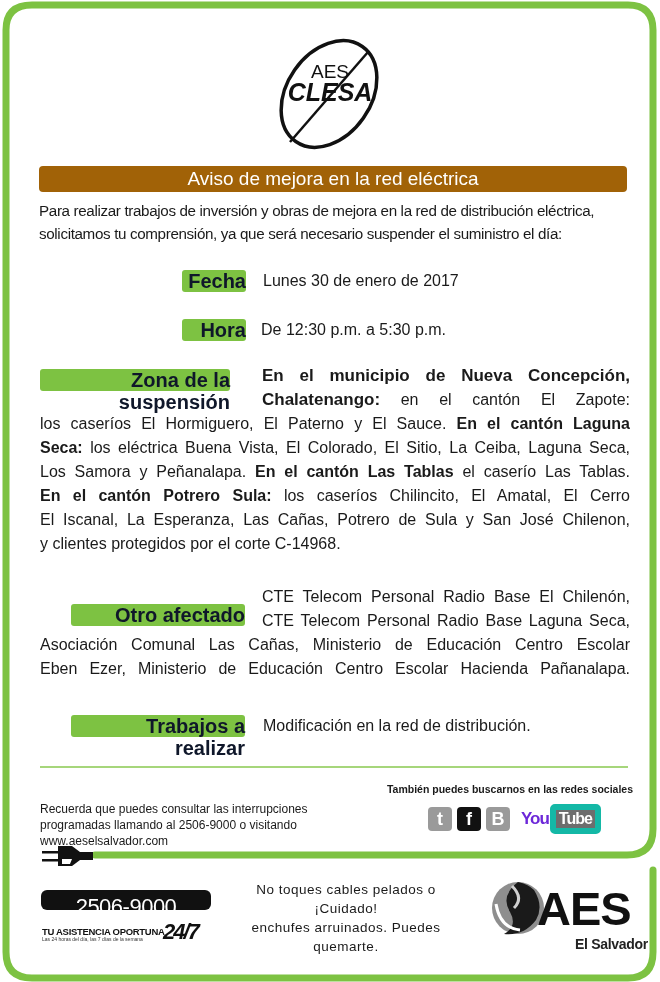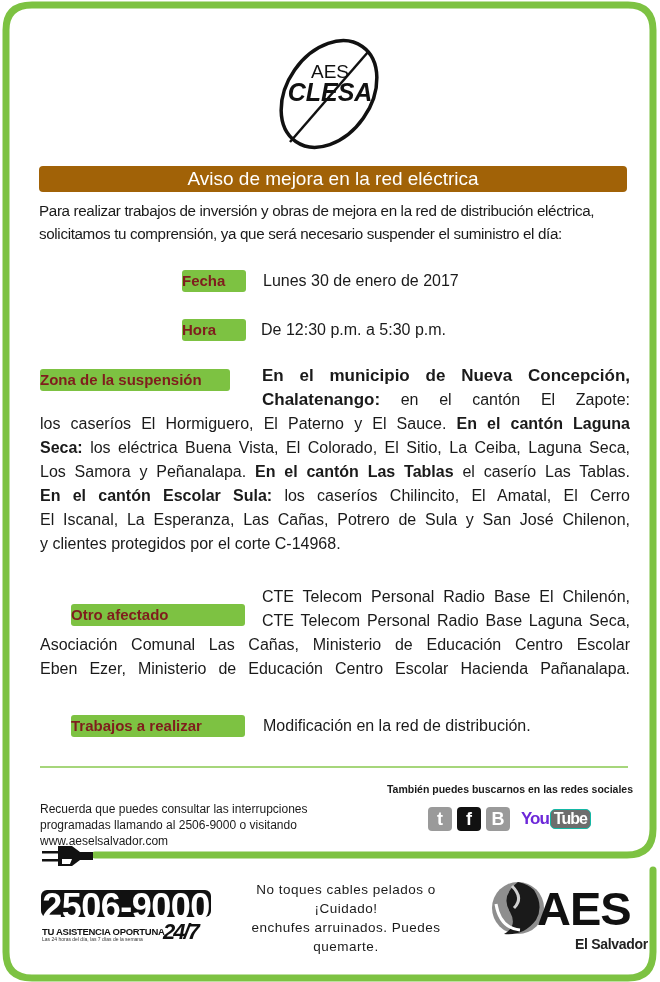--- a/index.html
+++ b/index.html
@@ -5,38 +5,38 @@
   html, body { margin: 0; padding: 0; background: #ffffff; }
   body { width: 660px; height: 982px; position: relative; overflow: hidden; font-family: "Liberation Sans", "DejaVu Sans", sans-serif; color: #1a1a1a; }
   .frame-svg { position: absolute; left: 0; top: 0; width: 660px; height: 982px; pointer-events: none; }
 
   .logo-clesa { position: absolute; left: 268px; top: 34px; width: 122px; height: 120px; }
 
   .title-bar { position: absolute; left: 39px; top: 166px; width: 588px; height: 26px; background: #a16207; border-radius: 4px; color: #fff; font-size: 19px; text-align: center; line-height: 26px; }
 
   .intro { position: absolute; left: 39px; top: 199px; width: 590px; font-size: 15.2px; line-height: 23px; font-family: "Liberation Sans", sans-serif; letter-spacing: -0.35px; }
 
-  .pill { position: absolute; background: #7dc242; color: #7f1d1d; border-radius: 3px; font-weight: bold; font-size: 15px; text-align: left; line-height: 22px; height: 22px; }
+  .pill { position: absolute; background: #7dc242; color: #0f172a; border-radius: 3px; font-weight: bold; font-size: 20px; text-align: right; line-height: 22px; height: 22px; }
   .val { position: absolute; font-size: 16px; line-height: 22px; }
 
   .para { position: absolute; font-size: 16px; line-height: 24px; text-align: justify; }
   .para b { font-weight: bold; }
   .just-last { text-align-last: justify; }
 
   .divider { position: absolute; left: 40px; top: 766px; width: 588px; height: 2px; background: #a6d67b; }
 
   .footer-left { position: absolute; left: 40px; top: 801px; width: 300px; font-size: 12px; line-height: 16px; text-align: left; }
   .footer-right { position: absolute; left: 385px; top: 783px; width: 250px; font-size: 10.5px; font-weight: bold; text-align: center; }
   .social { position: absolute; left: 428px; top: 806px; height: 26px; display: flex; gap: 5px; align-items: center; }
   .soc { width: 24px; height: 24px; border-radius: 4px; display: flex; align-items: center; justify-content: center; color: #fff; font-weight: bold; font-size: 18px; }
   .yt-wrap { display: flex; align-items: center; margin-left: 6px; }
   .yt-you { font-weight: bold; font-size: 17px; color: #6d28d9; letter-spacing: -1px; }
-  .yt-tube { background: #6d6d6d; color: #fff; font-weight: bold; font-size: 16px; border-radius: 5px; padding: 0 3px; margin-left: 1px; border: 1px solid #14b8a6; letter-spacing: -1px; }
+  .yt-tube { background: #6d6d6d; color: #fff; font-weight: bold; font-size: 16px; border-radius: 5px; padding: 0 3px; margin-left: 1px; border: 6px solid #14b8a6; letter-spacing: -1px; }
 
-  .phone-box { position: absolute; left: 41px; top: 890px; width: 170px; height: 27px; background: #111; border-radius: 6px; color: #fff; font-weight: bold; font-size: 36px; text-align: center; line-height: 33px; letter-spacing: -0.5px; }
+  .phone-box { position: absolute; left: 41px; top: 890px; width: 170px; height: 20px; background: #111; border-radius: 6px; color: #fff; font-weight: normal; font-size: 22px; text-align: center; line-height: 33px; letter-spacing: -0.5px; }
   .tagline { position: absolute; left: 42px; top: 926px; font-weight: bold; font-size: 9.5px; color: #111; letter-spacing: -0.3px; }
   .tagline-small { position: absolute; left: 42px; top: 936px; font-size: 5px; color: #333; }
   .t247 { position: absolute; left: 163px; top: 919px; font-weight: bold; font-size: 22px; color: #111; letter-spacing: -2px; font-style: italic; }
 
   .warning { position: absolute; left: 240px; top: 880px; width: 212px; font-size: 13.5px; line-height: 19px; text-align: center; letter-spacing: 0.5px; }
 
   .aes-logo { position: absolute; left: 490px; top: 878px; width: 145px; height: 80px; }
   .aes-text { position: absolute; left: 537px; top: 881px; font-weight: bold; font-size: 47px; color: #111; letter-spacing: -1px; line-height: 55px; }
   .aes-sub { position: absolute; left: 575px; top: 936px; font-weight: bold; font-size: 14px; color: #222; letter-spacing: -0.3px; }
 </style>
@@ -77,21 +77,21 @@
 
 <div class="pill" style="left:40px;top:369px;width:190px;">Zona de la suspensión</div>
 <div class="para" style="left:262px;top:364px;width:368px;">
   <div class="just-last" style="font-size:17px;"><b>En el municipio de Nueva Concepción,</b></div>
   <div class="just-last"><b style="font-size:17px;">Chalatenango:</b><span> en el cantón El Zapote:</span></div>
 </div>
 <div class="para" style="left:40px;top:412px;width:590px;">
   <div class="just-last"><span>los caseríos El Hormiguero, El Paterno y El Sauce. </span><b>En el cantón Laguna</b></div>
   <div class="just-last"><b>Seca:</b><span> los eléctrica Buena Vista, El Colorado, El Sitio, La Ceiba, Laguna Seca,</span></div>
   <div class="just-last"><span>Los Samora y Peñanalapa. </span><b>En el cantón Las Tablas</b><span> el caserío Las Tablas.</span></div>
-  <div class="just-last"><b>En el cantón Escolar Sula:</b><span> los caseríos Chilincito, El Amatal, El Cerro</span></div>
+  <div class="just-last"><b>En el cantón Potrero Sula:</b><span> los caseríos Chilincito, El Amatal, El Cerro</span></div>
   <div class="just-last"><span>El Iscanal, La Esperanza, Las Cañas, Potrero de Sula y San José Chilenon,</span></div>
   <div><span>y clientes protegidos por el corte C-14968.</span></div>
 </div>
 
 <div class="pill" style="left:71px;top:588px;width:174px;margin-top:16px;">Otro afectado</div>
 <div class="para" style="left:262px;top:585px;width:368px;">
   <div class="just-last">CTE Telecom Personal Radio Base El Chilenón,</div>
   <div class="just-last">CTE Telecom Personal Radio Base Laguna Seca,</div>
 </div>
 <div class="para" style="left:40px;top:633px;width:590px;">

